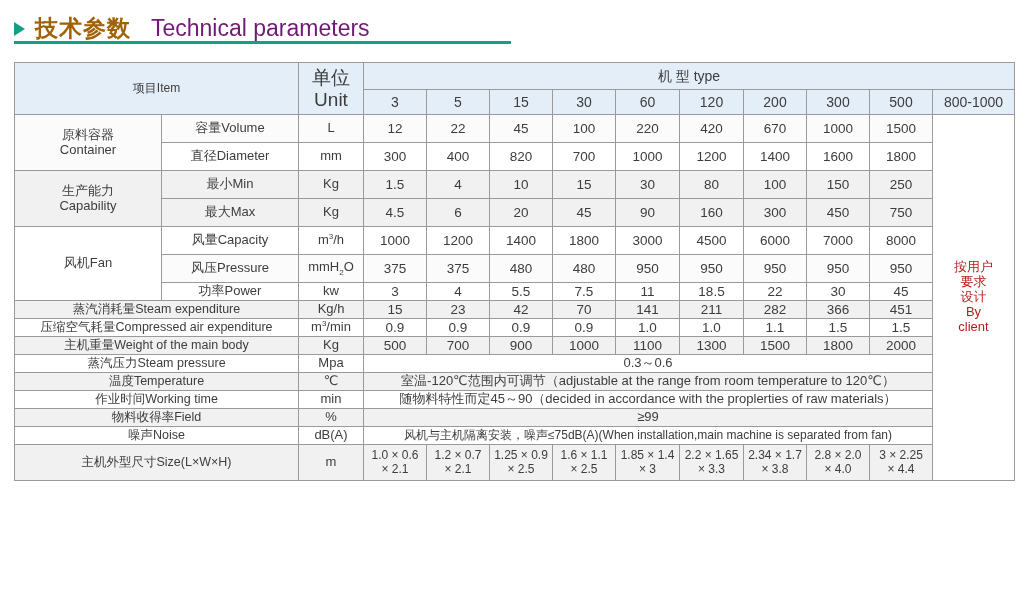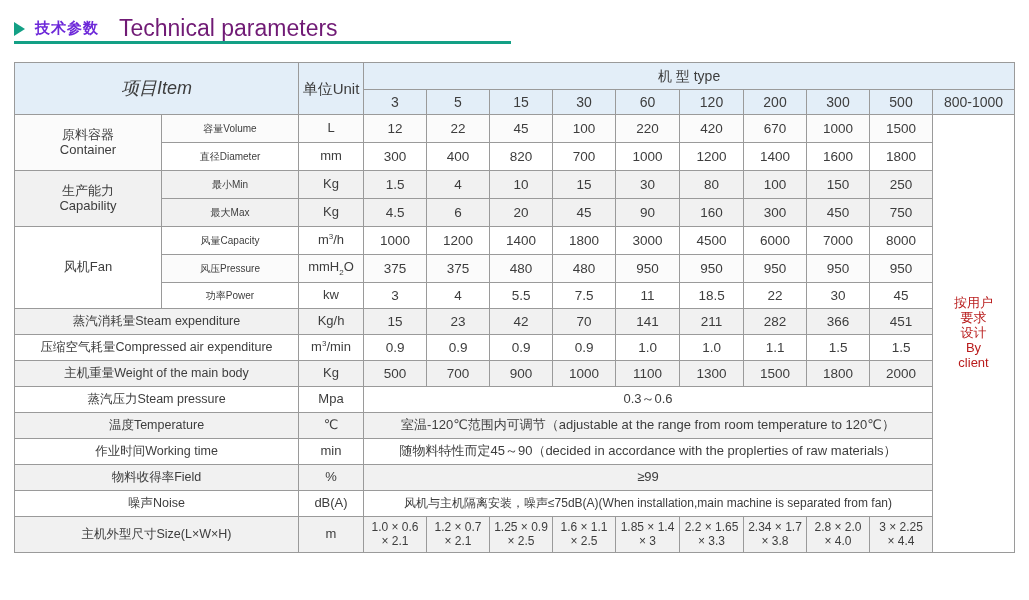--- a/index.html
+++ b/index.html
@@ -17,21 +17,21 @@
     position:absolute;left:14px;top:8px;width:500px;height:40px;
     display:flex;align-items:center;gap:10px;
   }
   .tri{
     width:0;height:0;
     border-left:11px solid #13a085;
     border-top:7px solid transparent;
     border-bottom:7px solid transparent;
     margin-top:2px;
   }
-  .title-cn{font-size:15px;font-weight:bold;color:#6d28d9;letter-spacing:1px;}
+  .title-cn{font-size:23px;font-weight:bold;color:#a16207;letter-spacing:1px;}
   .title-en{font-size:23px;color:#701a75;margin-left:10px;}
   .title-rule{
     position:absolute;left:14px;top:41px;width:497px;height:3px;background:#13a085;
   }
 
   
   .tbl-wrap{position:absolute;left:14px;top:62px;width:1000px;}
   table.spec{
     border-collapse:collapse;
     width:1000px;
@@ -43,45 +43,45 @@
     border:1px solid #9a9a9a;
     text-align:center;
     vertical-align:middle;
     padding:0 2px;
     font-weight:normal;
     line-height:1.15;
   }
   
   table.spec{border-top:1px solid #8e8e8e;border-bottom:1px solid #8e8e8e;}
   .hdr{background:#e3eef8;}
-  .hdr-item{height:50px;font-size:18px;font-style:italic;}
-  .hdr-unit{font-size:15px;}
+  .hdr-item{height:50px;font-size:12px;}
+  .hdr-unit{font-size:19px;}
   .hdr-type{height:26px;font-size:14px;}
   .hdr-num{height:24px;font-size:14px;}
 
   .grp{font-size:13px;line-height:1.35;}
   .stripe{background:#f1f1f1;margin-top:36px;}
   .plain{background:#fbfbfb;}
   .white{background:#ffffff;}
 
   .rowlabel{text-align:center;font-size:13px;white-space:nowrap;}
   .rowlabel.small{font-size:12.5px;}
-  .sub{text-align:center;font-size:10px;}
+  .sub{text-align:center;font-size:13px;}
   .unit{font-size:13px;}
   .val{font-size:13.5px;}
   .merged{font-size:13px;text-align:center;}
   .clientcell{
     font-size:13px;line-height:1.7;text-align:center;vertical-align:middle;
     color:#b91c1c;background:#ffffff;
   }
   .size-cell{font-size:12px;line-height:1.45;}
   sup{font-size:8px;vertical-align:super;}
   sub{font-size:8px;vertical-align:sub;}
   .h28{height:28px;}
-  .h26{height:26px;}
+  .h26{height:18px;}
   .h40{height:36px;}
 </style>
 </head>
 <body>
 
 <div class="page">
 
   <div class="title-bar">
     <div class="tri"></div>
     <span class="title-cn">技术参数</span>

